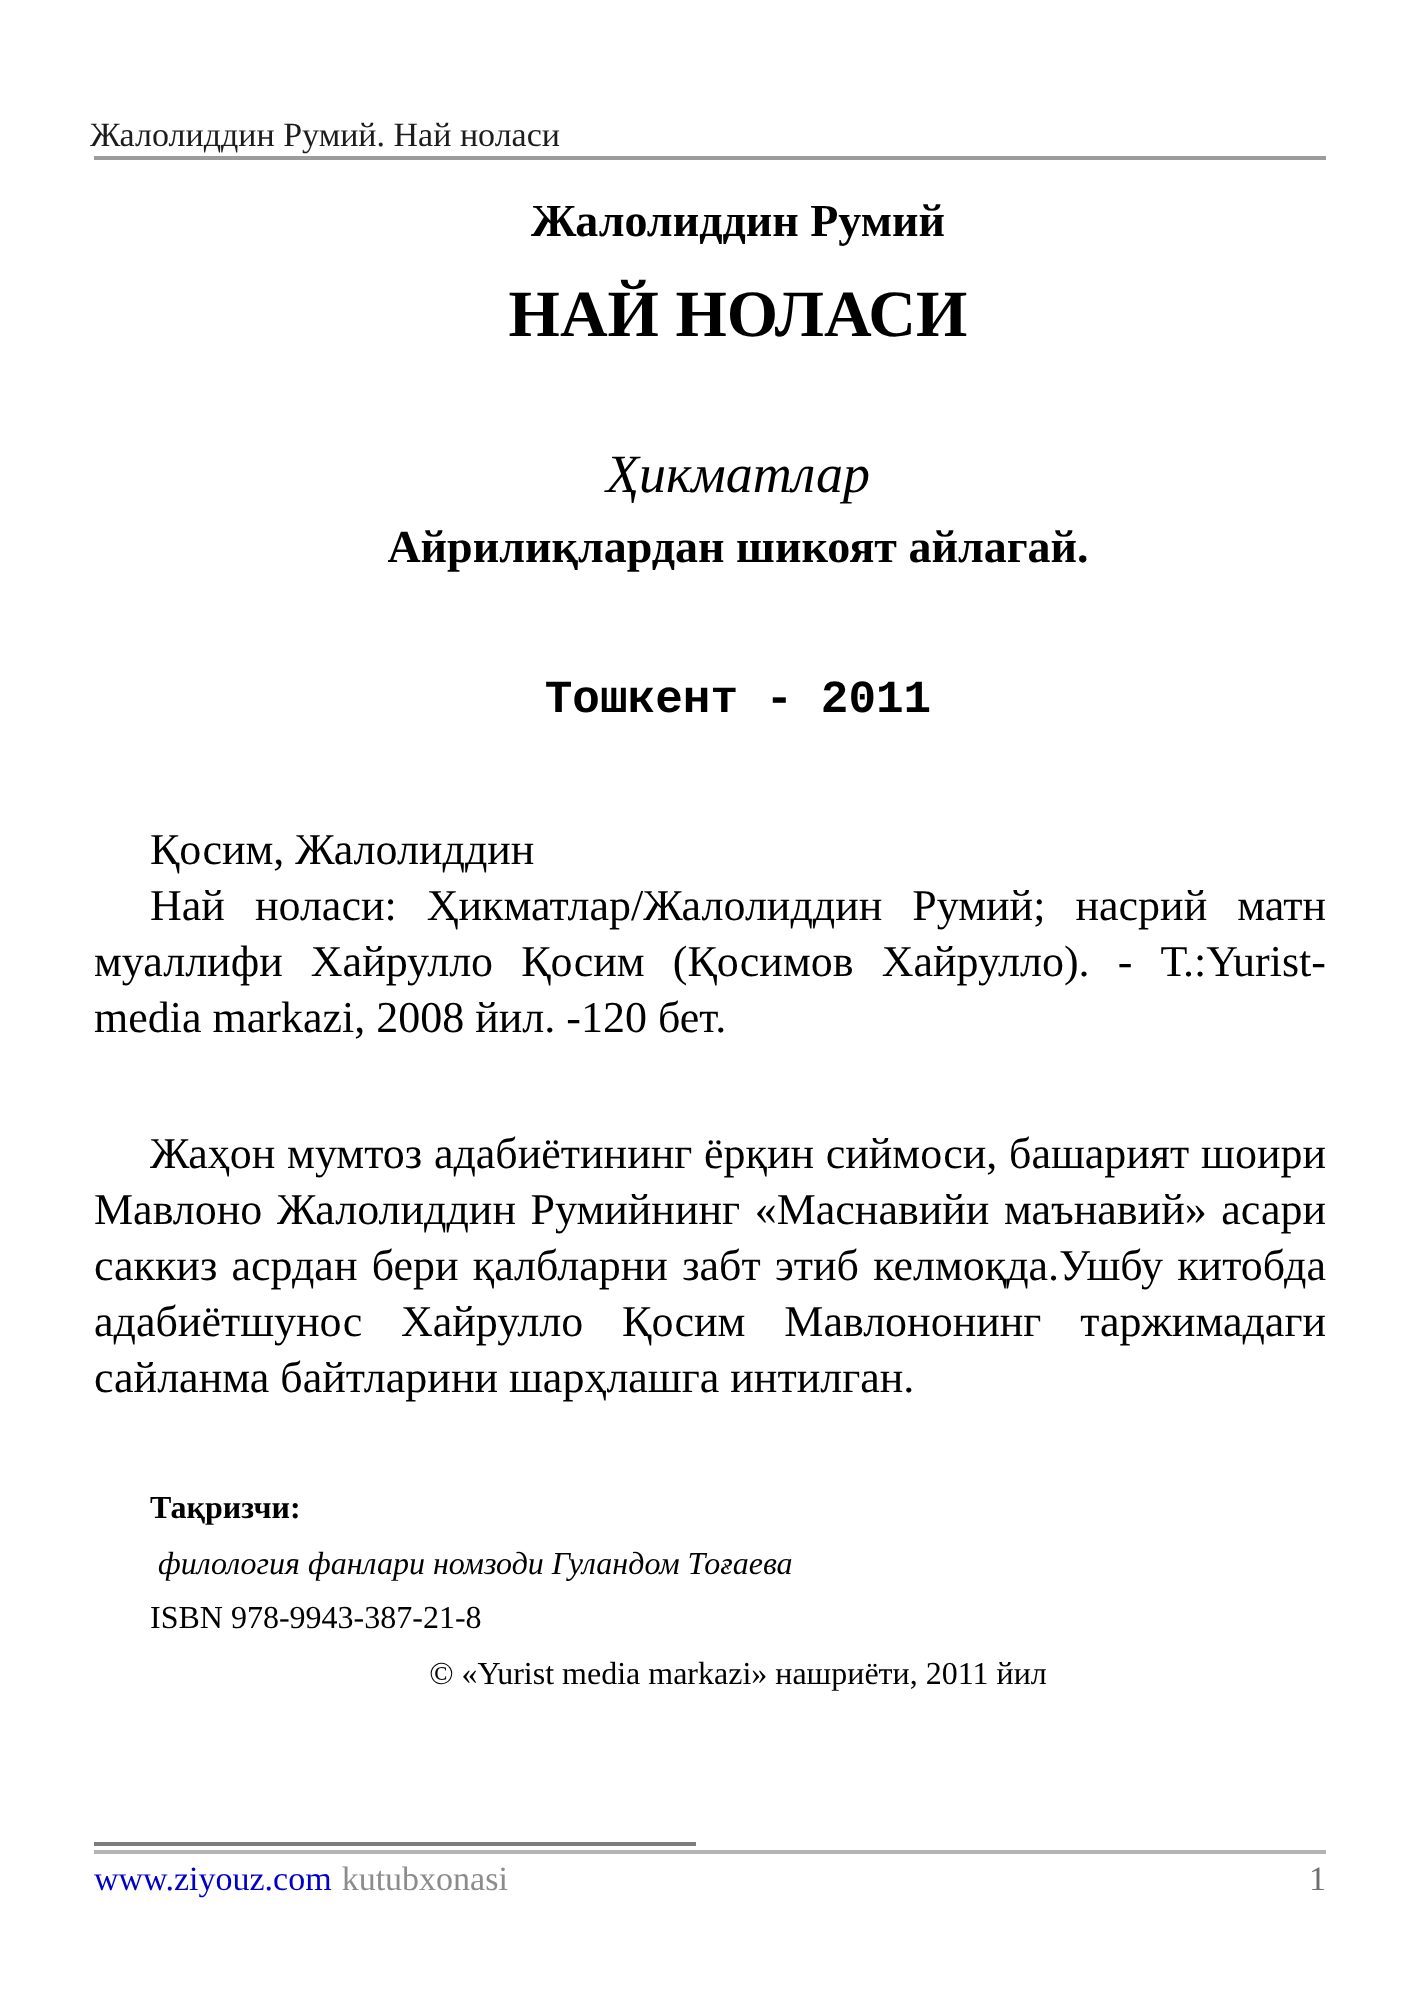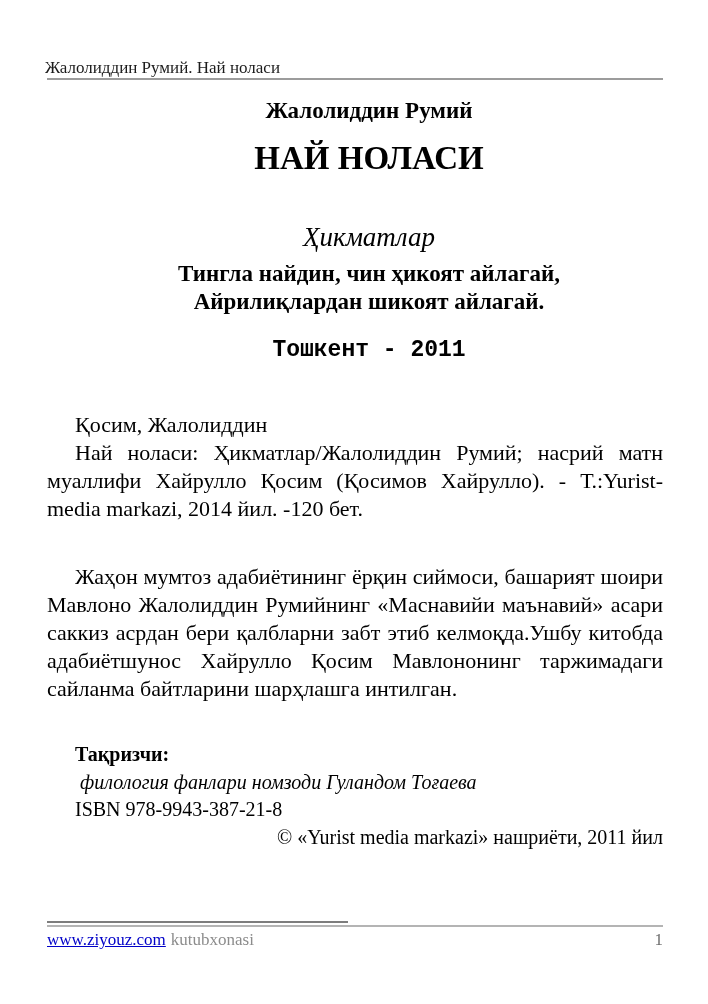--- a/index.html
+++ b/index.html
@@ -94,27 +94,27 @@
   .text-block p { margin: 0; text-indent: 28px; }
   .biblio { top: 411px; }
   .annotation { top: 563px; }
 
   
   .reviewers {
     position: absolute;
     top: 741px;
     left: 75px;
     width: 588px;
-    font-size: 20px;
+    font-size: 16px;
     line-height: 27.5px;
   }
   .reviewers div { margin: 0; }
   .rev-label { font-weight: bold; }
   .rev-italic { font-style: italic; white-space: pre-wrap; }
-  .rev-copyright { text-align: right; }
+  .rev-copyright { text-align: center; }
 
   
   .footer-dark-segment {
     position: absolute;
     top: 921px;
     left: 47px;
     width: 301px;
     height: 2px;
     background: #7d7d7d;
   }
@@ -128,21 +128,20 @@
   }
   .footer-text {
     position: absolute;
     top: 929px;
     left: 47px;
     font-size: 17px;
     line-height: 21px;
   }
   .footer-link {
     color: #0000c8;
-    text-decoration: underline;
     cursor: pointer;
     margin-top: 48px;
   }
   .footer-suffix {
     color: #8c8c8c;
     margin-left: 5px;
   }
   .page-number {
     position: absolute;
     top: 929px;
@@ -162,29 +161,28 @@
   <div class="running-header">Жалолиддин Румий. Най ноласи</div>
   <div class="header-rule"></div>
 
   <div class="centered author-line">Жалолиддин Румий</div>
 
   <div class="centered main-title">НАЙ НОЛАСИ</div>
 
   <div class="centered subtitle">Ҳикматлар</div>
 
   <div class="centered verse">
-    <p>Тингла найдин, чин ҳикоят айлагай,</p>
     <p>Айрилиқлардан шикоят айлагай.</p>
   </div>
 
   <div class="centered imprint">Тошкент - 2011</div>
 
   <div class="text-block biblio">
     <p>Қосим, Жалолиддин</p>
-    <p>Най ноласи: Ҳикматлар/Жалолиддин Румий; насрий матн муаллифи Хайрулло Қосим (Қосимов Хайрулло). - Т.:Yurist-media markazi, 2014 йил. -120 бет.</p>
+    <p>Най ноласи: Ҳикматлар/Жалолиддин Румий; насрий матн муаллифи Хайрулло Қосим (Қосимов Хайрулло). - Т.:Yurist-media markazi, 2008 йил. -120 бет.</p>
   </div>
 
   <div class="text-block annotation">
     <p>Жаҳон мумтоз адабиётининг ёрқин сиймоси, башарият шоири Мавлоно Жалолиддин Румийнинг «Маснавийи маънавий» асари саккиз асрдан бери қалбларни забт этиб келмоқда.Ушбу китобда адабиётшунос Хайрулло Қосим Мавлононинг таржимадаги сайланма байтларини шарҳлашга интилган.</p>
   </div>
 
   <div class="reviewers">
     <div class="rev-label">Тақризчи:</div>
     <div class="rev-italic"> филология фанлари номзоди Гуландом Тоғаева</div>
     <div>ISBN 978-9943-387-21-8</div>

